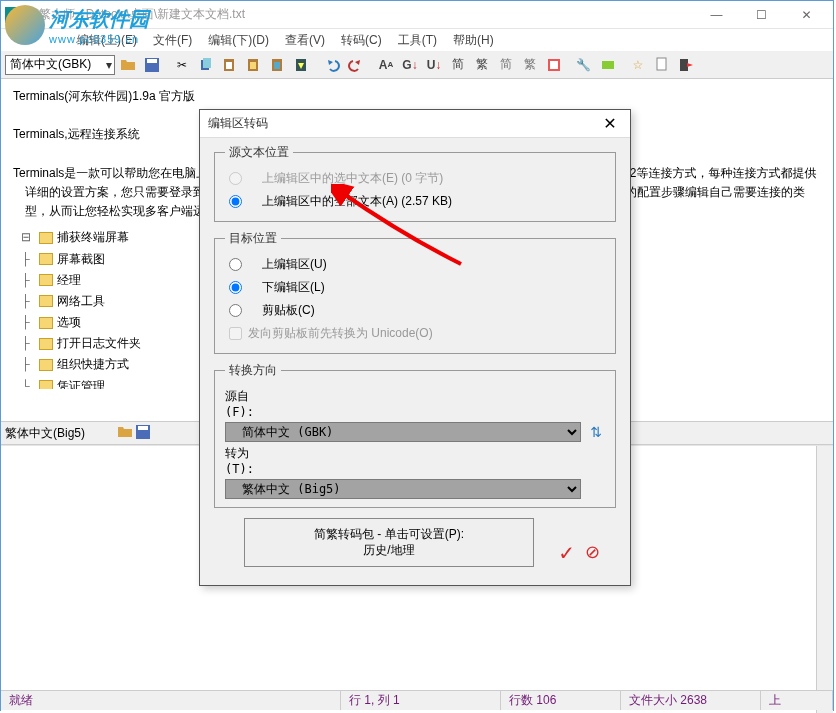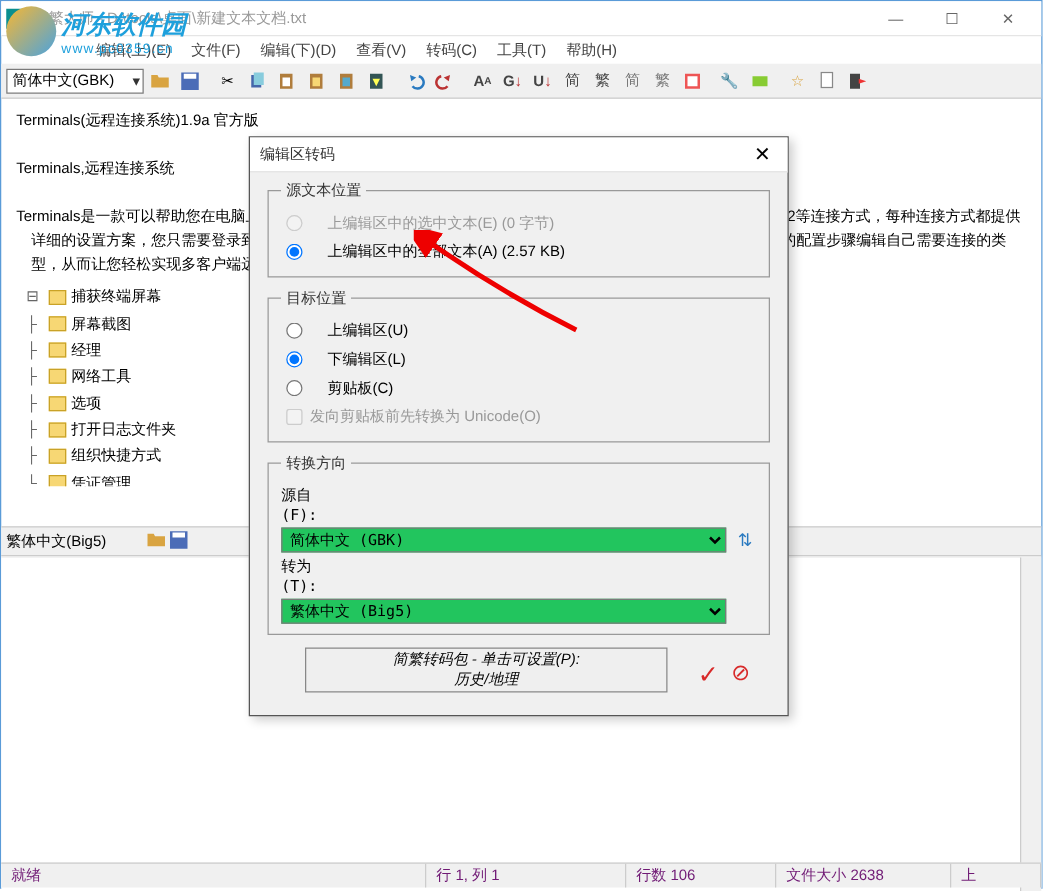--- a/index.html
+++ b/index.html
@@ -59,24 +59,24 @@
 fieldset { border: 1px solid #999; margin-bottom: 8px; padding: 6px 10px 8px; }
 legend { padding: 0 4px; color: #333; }
 .radio-row { display: flex; align-items: center; gap: 20px; padding: 3px 4px; font-family: SimSun, monospace; }
 .radio-row.disabled { color: #999; }
 .radio-row input[type=radio] { width: 13px; height: 13px; }
 .check-row { display: flex; align-items: center; gap: 6px; padding: 3px 4px; color: #999; font-family: SimSun, monospace; }
 .check-row input[type=checkbox] { width: 13px; height: 13px; }
 
 .dir-row { display: flex; align-items: center; gap: 6px; margin-top: 3px; }
 .dir-row .lbl { width: 52px; font-family: SimSun, monospace; }
-.dir-row select { flex: 1; height: 20px; border: 1px solid #7a7a7a; background: #22c55e; font-family: SimSun, monospace; padding: 0 2px; }
+.dir-row select { flex: 1; height: 20px; border: 1px solid #7a7a7a; background: #a3a3a3; font-family: SimSun, monospace; padding: 0 12px; }
 .dir-row .swap-icon { width: 18px; color: #2a7ac0; cursor: pointer; text-align: center; font-size: 14px; }
 
-.convert-btn { width: 290px; height: 36px; border: 1px solid #888; background: #efefef; margin: 10px 0 0 30px; display: flex; flex-direction: column; align-items: center; justify-content: center; cursor: pointer; font-family: SimSun, monospace; line-height: 1.3; font-style: italic; }
+.convert-btn { width: 290px; height: 49px; border: 1px solid #888; background: #efefef; margin: 10px 0 0 30px; display: flex; flex-direction: column; align-items: center; justify-content: center; cursor: pointer; font-family: SimSun, monospace; line-height: 1.3; }
 
 .dlg-action-icons { position: absolute; right: 30px; bottom: 20px; display: flex; gap: 10px; }
 .dlg-action-icons .ok { color: #d82a2a; font-size: 20px; cursor: pointer; }
 .dlg-action-icons .cancel { color: #d82a2a; font-size: 18px; cursor: pointer; }
 
 .arrow { position: absolute; left: 330px; top: 183px; z-index: 20; pointer-events: none; }
 .arrow svg { width: 140px; height: 90px; }
 
 </style>
 </head>
@@ -202,21 +202,21 @@
       </div>
     <div class="tb-icon">
         <svg viewBox="0 0 16 16">
           <rect fill="#444" x="2" y="2" width="8" height="12"></rect>
           <polygon fill="#e33" points="9,6 15,8 9,10"></polygon>
         </svg>
       </div>
   </div>
 
   <div class="content-top">
-    <p>Terminals(远程连接系统)1.9a 官方版</p>
+    <p>Terminals(河东软件园)1.9a 官方版</p>
     <br>
     <p>Terminals,远程连接系统</p>
     <br>
     <p style="text-indent:-1em;padding-left:1em">Terminals是一款可以帮助您在电脑上加载远程信息的工具，支持 RDP、VNC、VMRC、SSH2、Telne、SSH1、SSH2等连接方式，每种连接方式都提供详细的设置方案，您只需要登录到前端的加载界面就可以立即开始配置连接，当您启动软件的时候就可以根据软件的配置步骤编辑自己需要连接的类型，从而让您轻松实现多客户端远程加载数据的功能，需要的朋友赶快下载本软件！</p>
 
     <div class="tree">
       <div class="tree-item">
           <span class="dots">⊟</span>
           <span class="folder"></span>
           <span>捕获终端屏幕</span>

